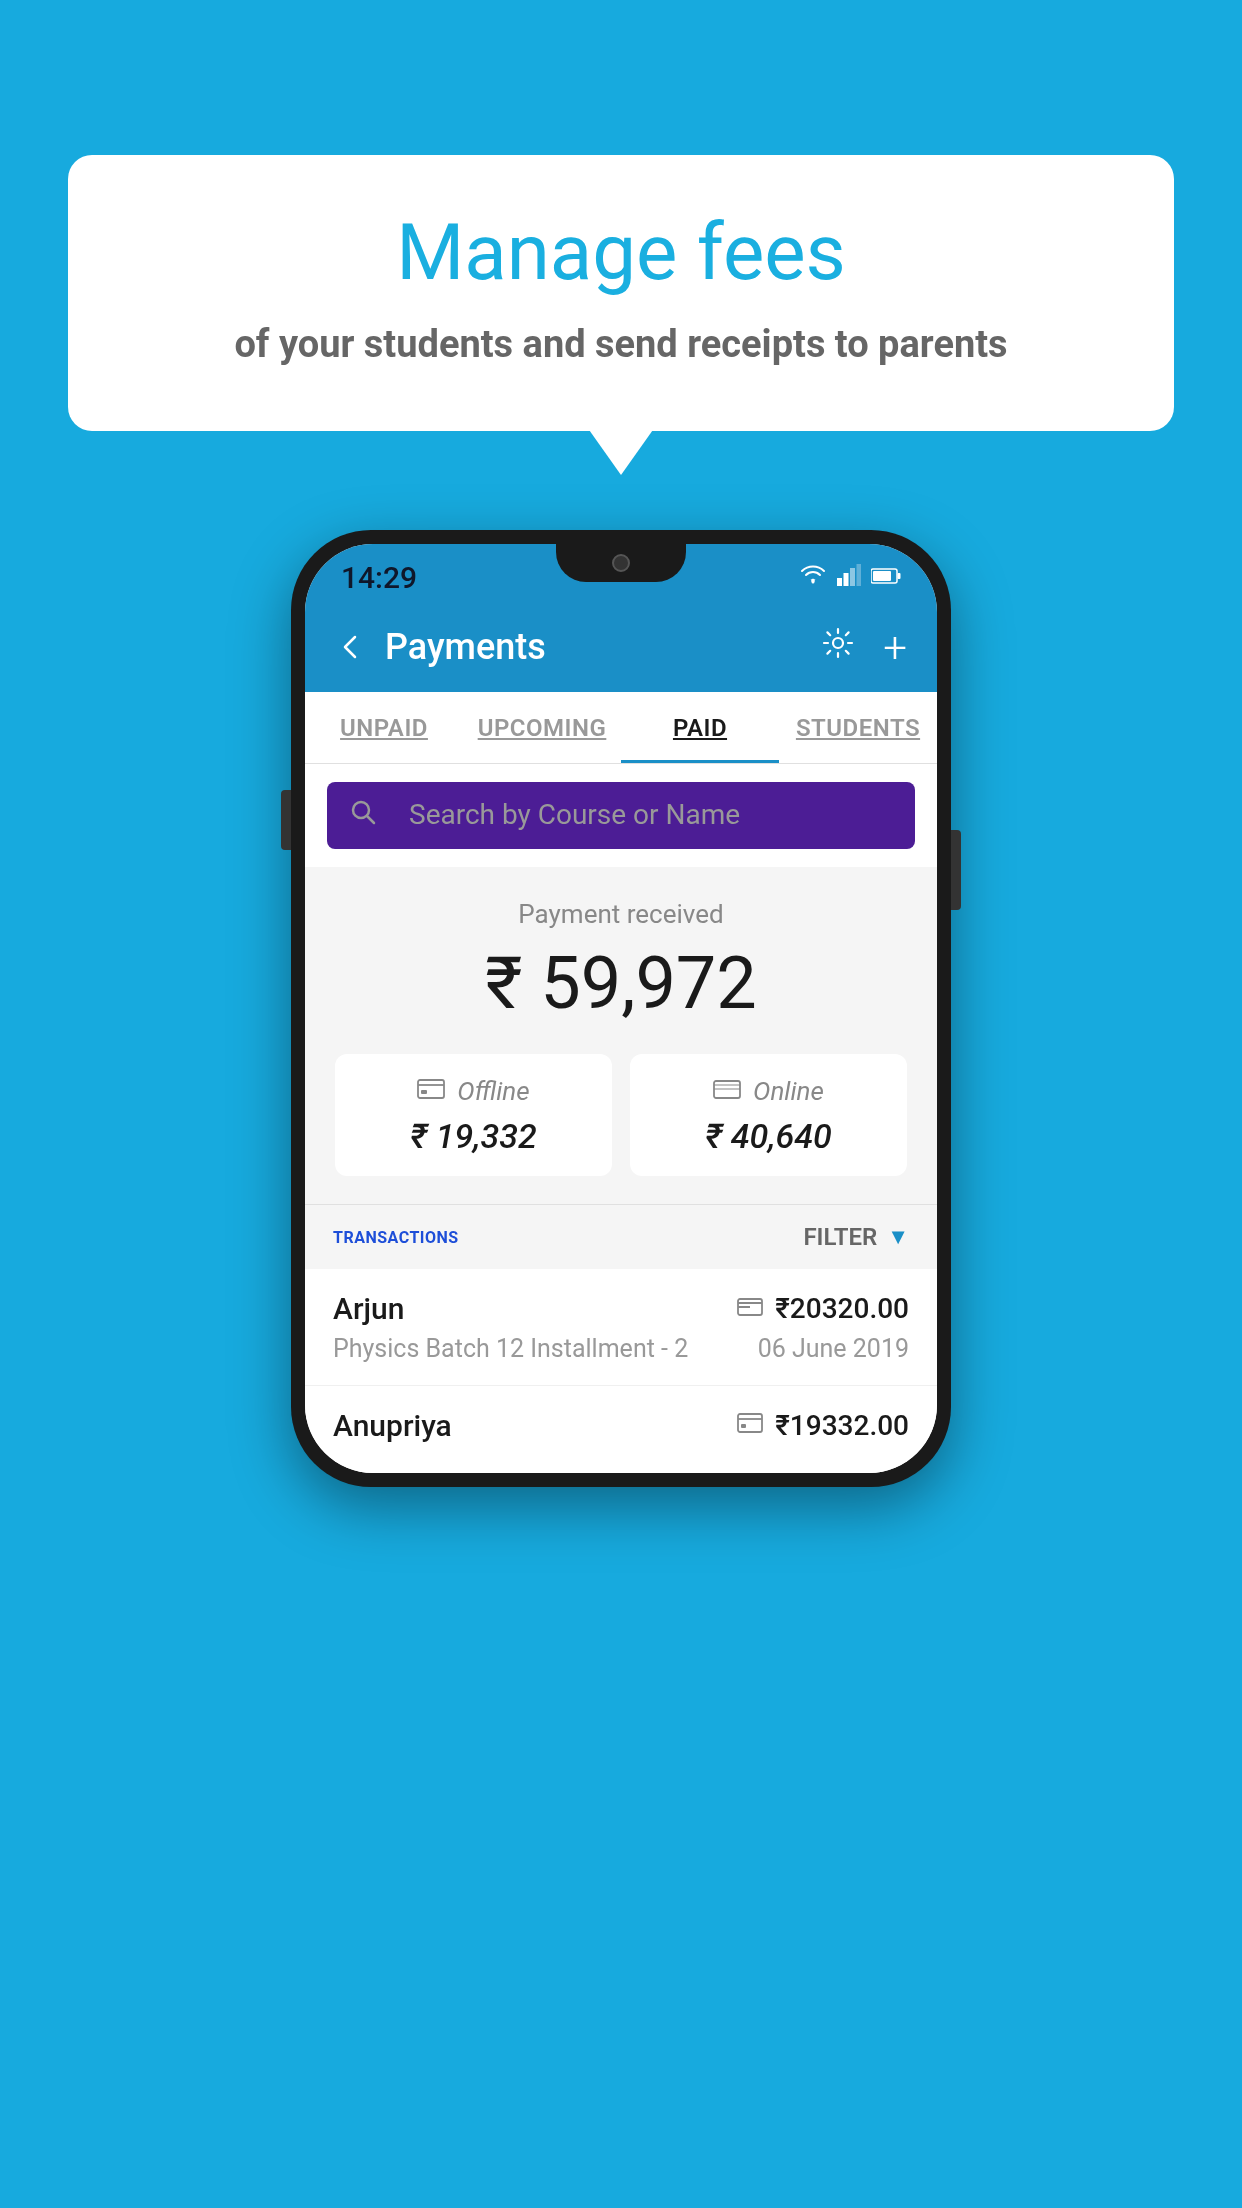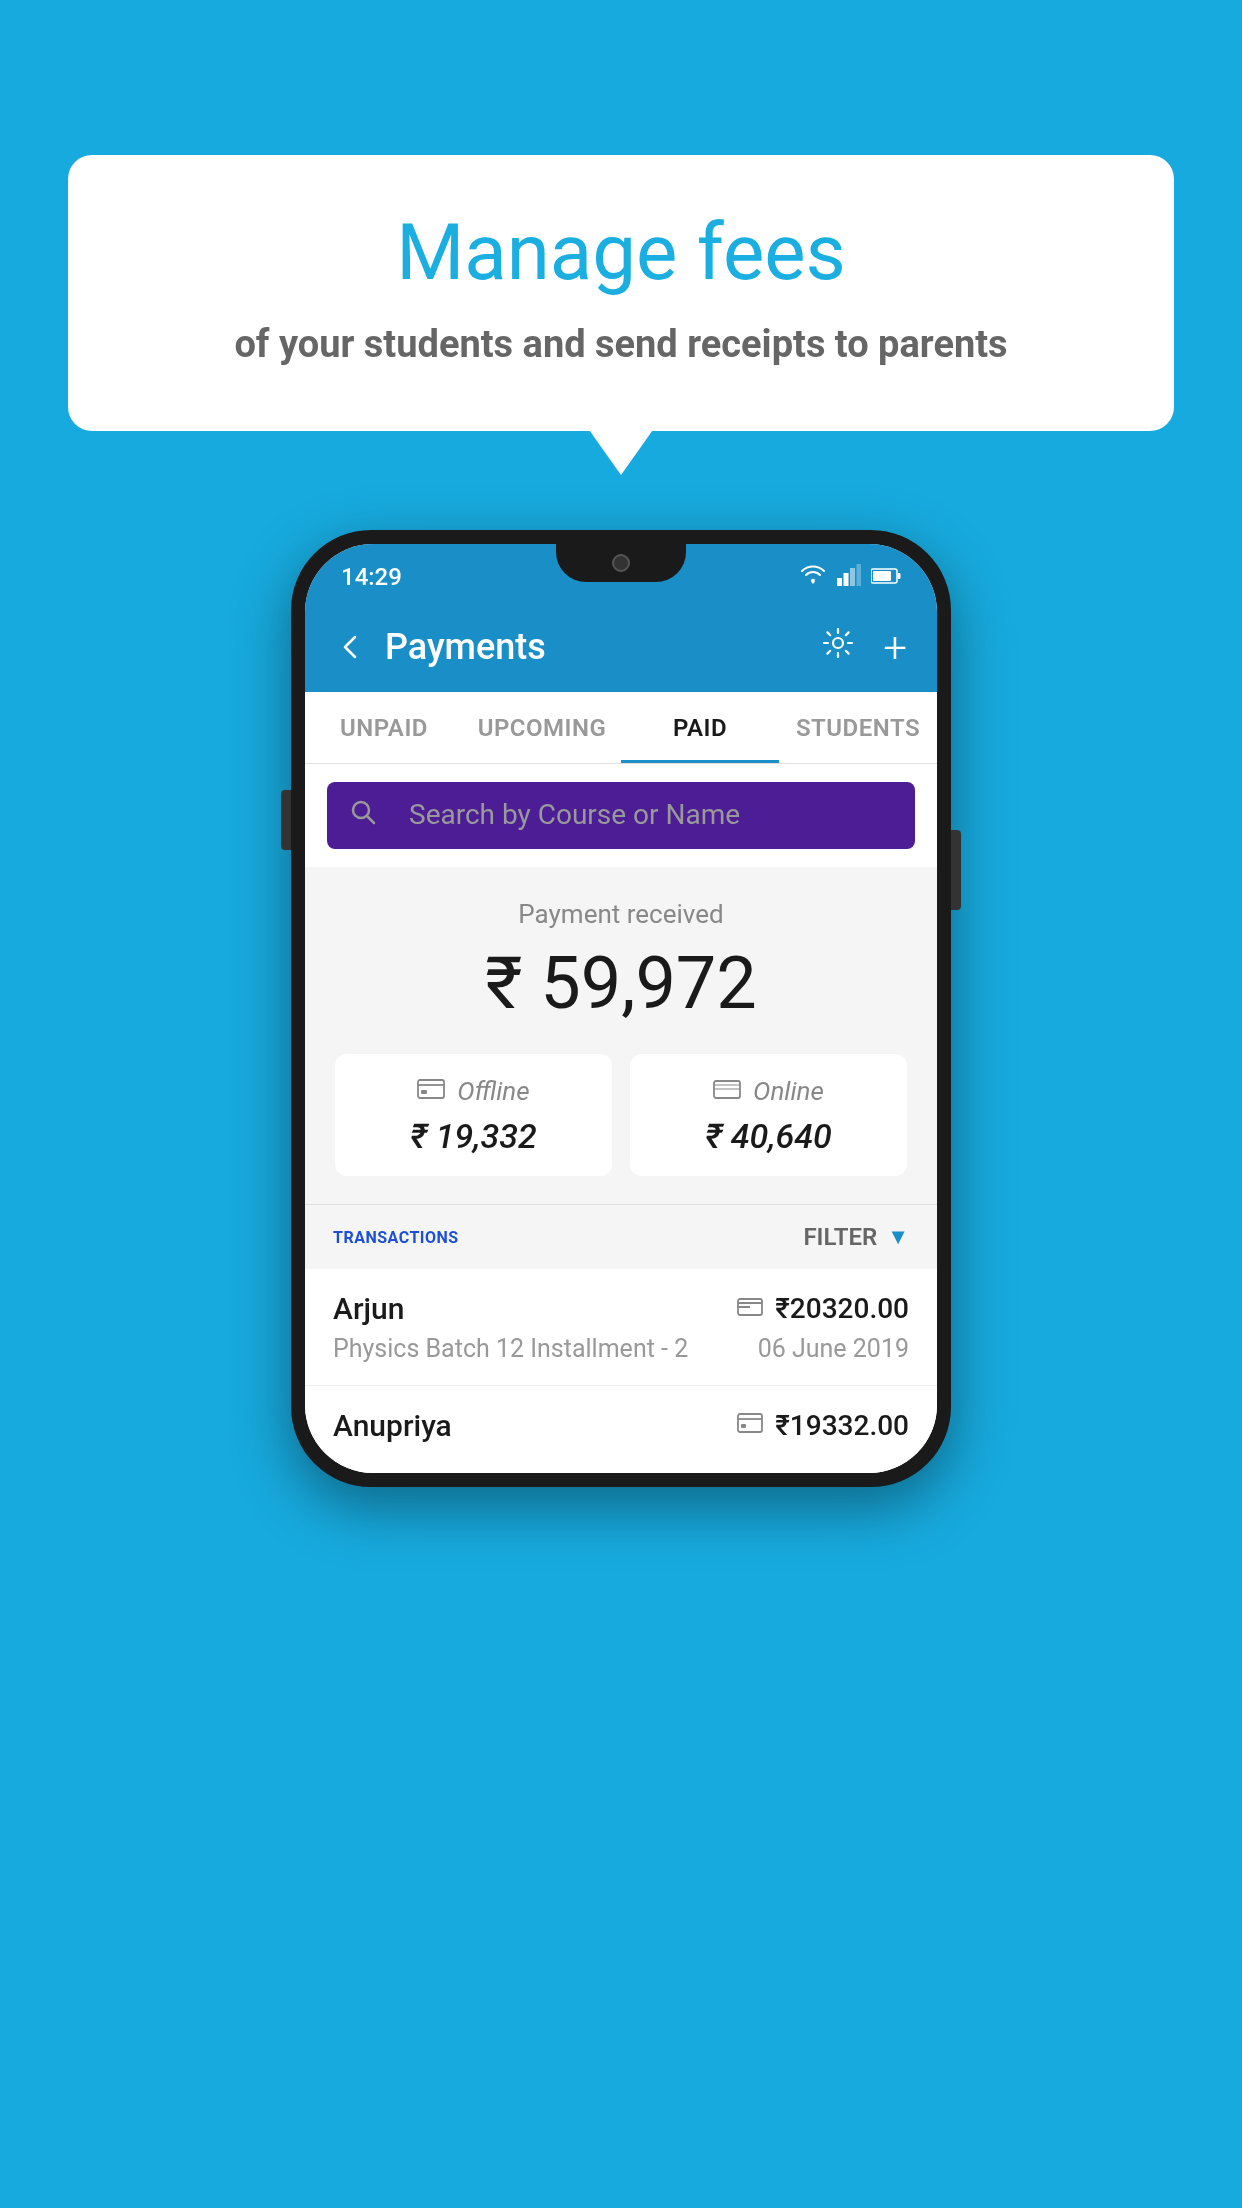--- a/index.html
+++ b/index.html
@@ -137,22 +137,22 @@
       background: #1A8FC7;
       height: 58px;
       display: flex;
       align-items: center;
       justify-content: space-between;
       padding: 0 36px;
       padding-top: 8px;
     }
 
     .status-time {
-      color: #ffffff;
-      font-size: 24px;
+      color: #0f172a;
+      font-size: 30px;
       font-weight: 500;
     }
 
     .status-icons {
       display: flex;
       align-items: center;
       gap: 10px;
     }
 
     .status-icon {
@@ -208,20 +208,21 @@
       flex: 1;
       text-align: center;
       padding: 22px 10px 18px;
       font-size: 24px;
       font-weight: 600;
       color: #999;
       letter-spacing: 0.5px;
       cursor: pointer;
       border-bottom: 3px solid transparent;
       position: relative;
+      text-decoration: underline;
     }
 
     .tab.active {
       color: #1a1a1a;
       border-bottom: 3px solid #1A8FC7;
     }
 
     
     .search-container {
       background: white;

